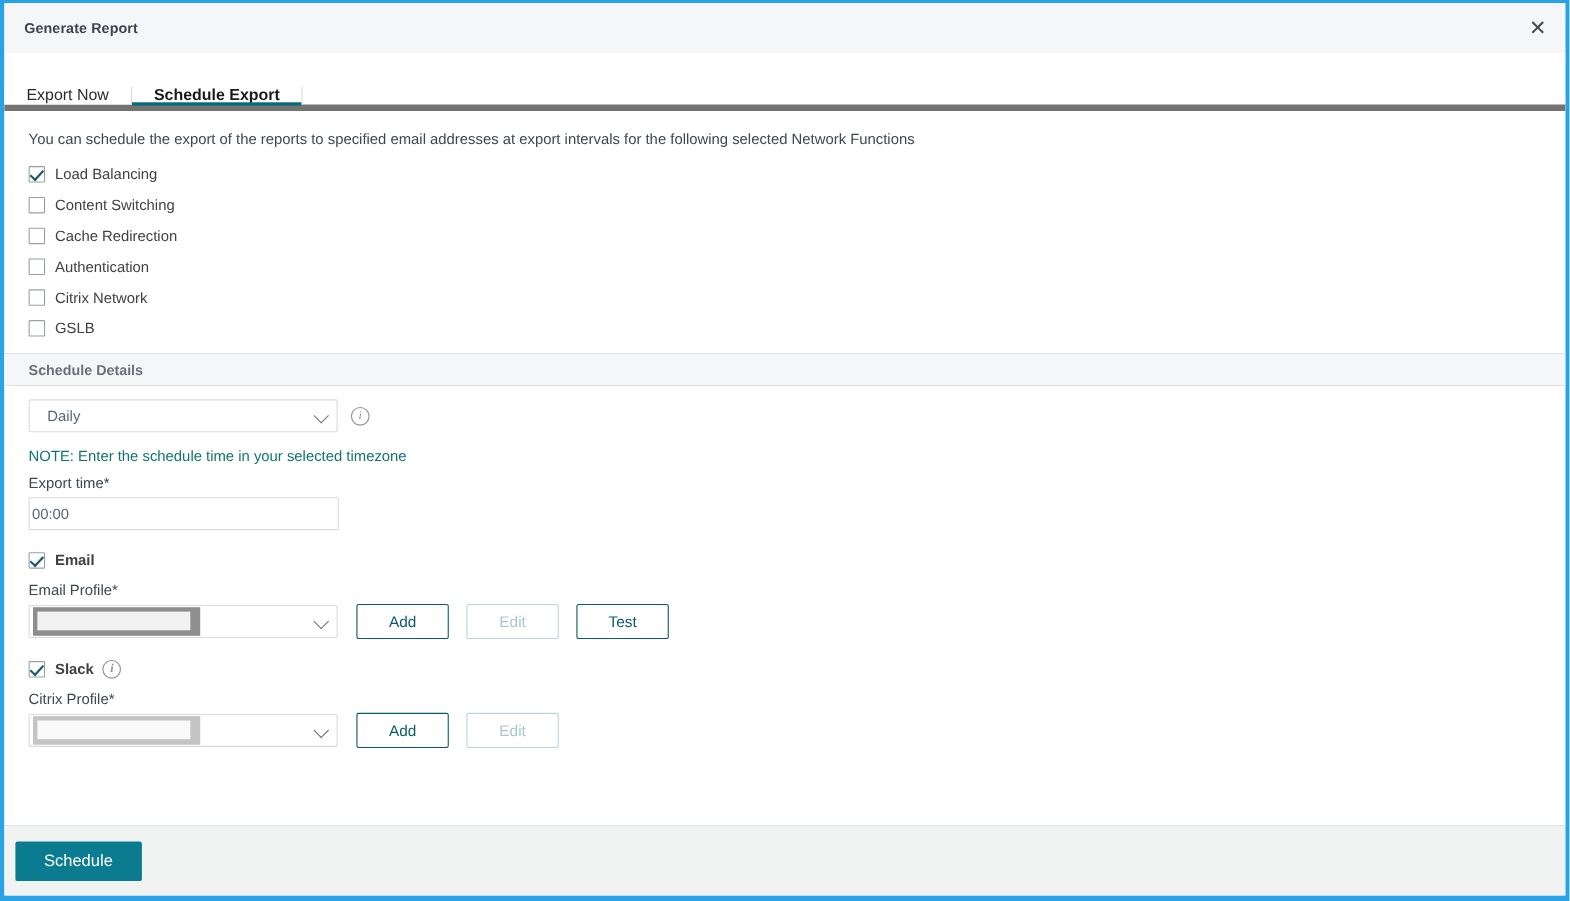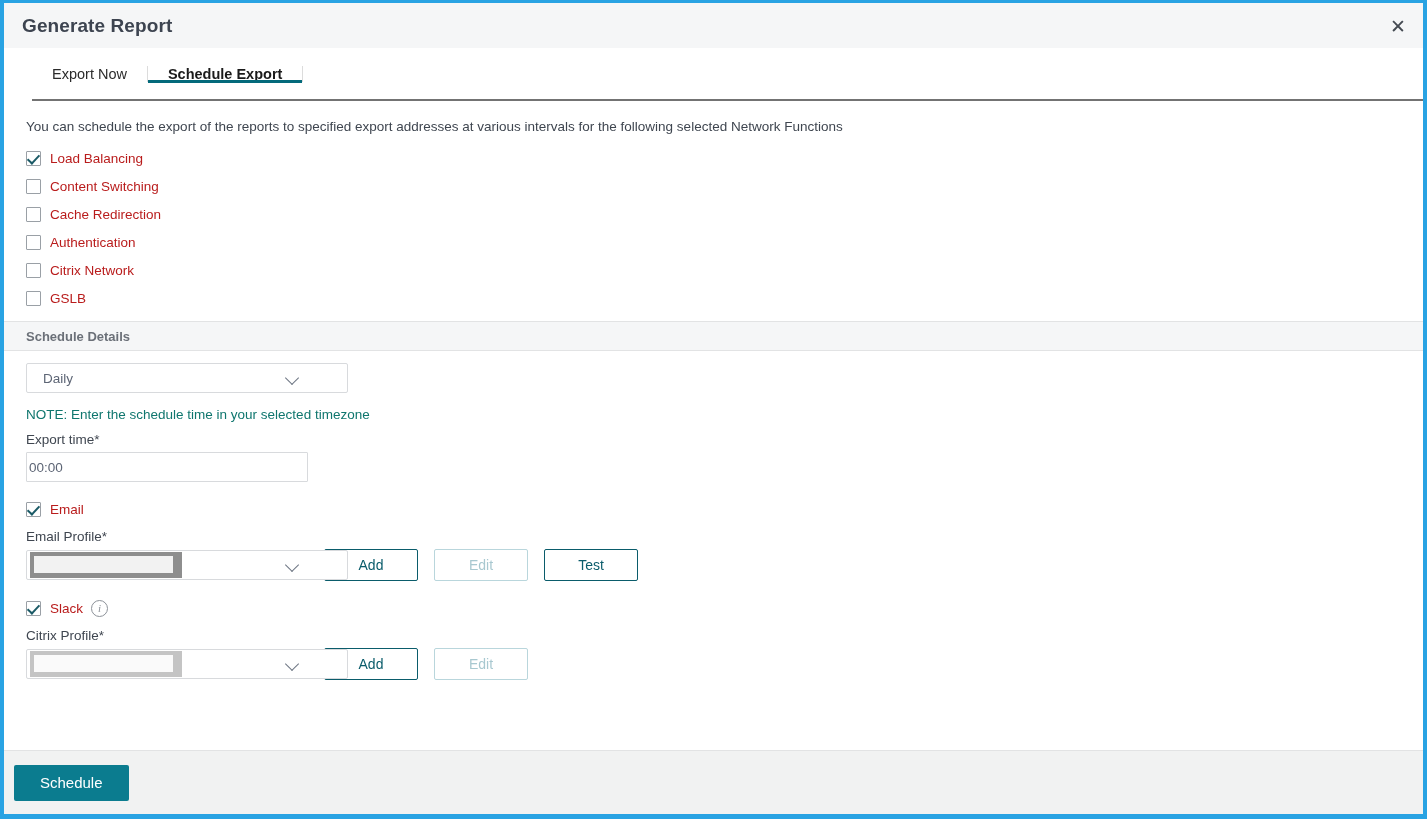--- a/index.html
+++ b/index.html
@@ -33,21 +33,21 @@
   
   #titlebar {
     position: relative;
     height: 45px;
     flex: 0 0 45px;
     background: #f5f6f7;
     display: flex;
     align-items: center;
   }
   #dialog-title {
-    font-size: 19px;
+    font-size: 13px;
     font-weight: bold;
     color: #3d4450;
     padding-left: 18px;
     letter-spacing: 0.1px;
   }
   #close-btn {
     position: absolute;
     right: 10px;
     top: 8px;
     width: 30px;
@@ -60,26 +60,25 @@
     cursor: pointer;
     line-height: 1;
     font-family: "DejaVu Sans", sans-serif;
   }
 
   
   #tabstrip {
     flex: 0 0 53px;
     height: 53px;
     display: flex;
-    align-items: center;
-    background: #ffffff;
-    border-bottom: 2px solid #737373;
+    align-items: flex-end;
+    background: #ffffff;
+    border-bottom: 6px solid #737373;
     padding-left: 0px;
     box-sizing: border-box;
-    margin-left: 28px;
   }
   .tab {
     display: flex;
     align-items: center;
     justify-content: center;
     padding: 0 20px;
     font-size: 14.5px;
     color: #2b2b2b;
     background: #ffffff;
     border-right: 1px solid #dcdcdc;
@@ -146,21 +145,21 @@
     left: 3px;
     top: 0px;
     width: 5px;
     height: 10px;
     border: solid #1a5a66;
     border-width: 0 2px 2px 0;
     transform: rotate(43deg);
   }
   .cb-label {
     font-size: 13.5px;
-    color: #b91c1c;
+    color: #404040;
   }
 
   
   .section-header {
     margin-top: 9px;
     height: 30px;
     background: #f5f6f7;
     border-top: 1px solid #e2e3e4;
     border-bottom: 1px solid #e2e3e4;
     display: flex;
@@ -180,35 +179,35 @@
     font-size: 13.5px;
     color: #3f4650;
     margin-bottom: 5px;
   }
   .note-text {
     font-size: 13.5px;
     color: #0f766e;
     margin: 14px 0 10px 0;
   }
 
-  .row-gap { margin-top: 13px; }
+  .row-gap { margin-top: 13px; font-weight: bold; }
 
   
   .ctl-row {
     display: flex;
     align-items: center;
   }
   .select-wrap {
     position: relative;
     width: 282px;
     height: 30px;
   }
   .select-box {
     box-sizing: border-box;
-    width: 322px;
+    width: 281px;
     height: 30px;
     border: 1px solid #d8dadd;
     border-radius: 2px;
     background: #ffffff;
     font-size: 13.5px;
     color: #5d6575;
     display: flex;
     align-items: center;
     padding-left: 16px;
     cursor: pointer;
@@ -275,21 +274,21 @@
     font-family: "Liberation Serif", serif;
     margin-left: 11px;
     cursor: pointer;
     box-sizing: border-box;
     line-height: 1;
   }
 
   
   .act-btn {
     box-sizing: border-box;
-    width: 94px;
+    width: 84px;
     height: 32px;
     margin-left: 16px;
     border: 1px solid #0a5c6b;
     background: #ffffff;
     color: #0a5c6b;
     font-size: 14px;
     font-family: "Liberation Sans", sans-serif;
     border-radius: 2px;
     cursor: pointer;
     display: flex;
@@ -336,21 +335,21 @@
   </div>
 
   <div id="tabstrip">
     <div class="tab">Export Now</div>
     <div class="tab active">Schedule Export</div>
     <div id="tab-filler"></div>
   </div>
 
   <div id="content">
 
-    <div class="intro-text">You can schedule the export of the reports to specified export addresses at various intervals for the following selected Network Functions</div>
+    <div class="intro-text">You can schedule the export of the reports to specified email addresses at export intervals for the following selected Network Functions</div>
 
     <div class="cb-list">
 
       <div class="cb-row">
         <span class="cbox checked"></span>
         <span class="cb-label">Load Balancing</span>
       </div>
 
       <div class="cb-row">
         <span class="cbox"></span>

